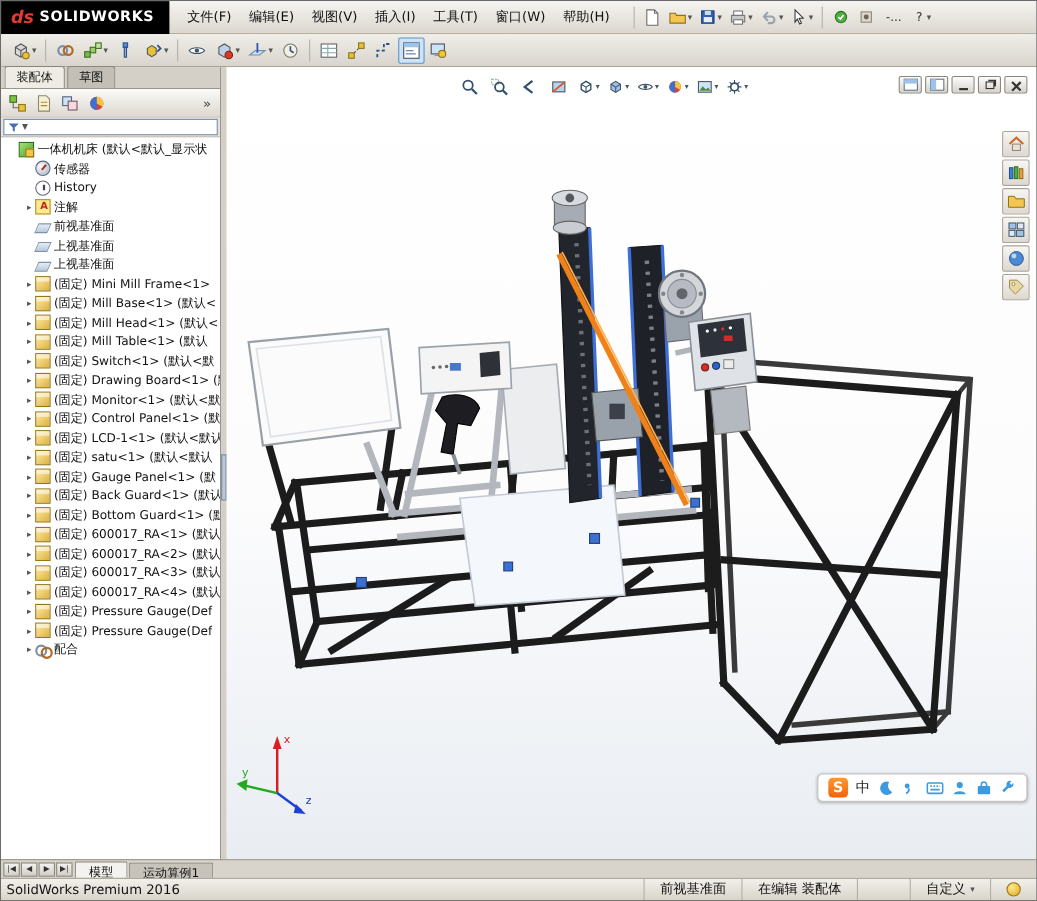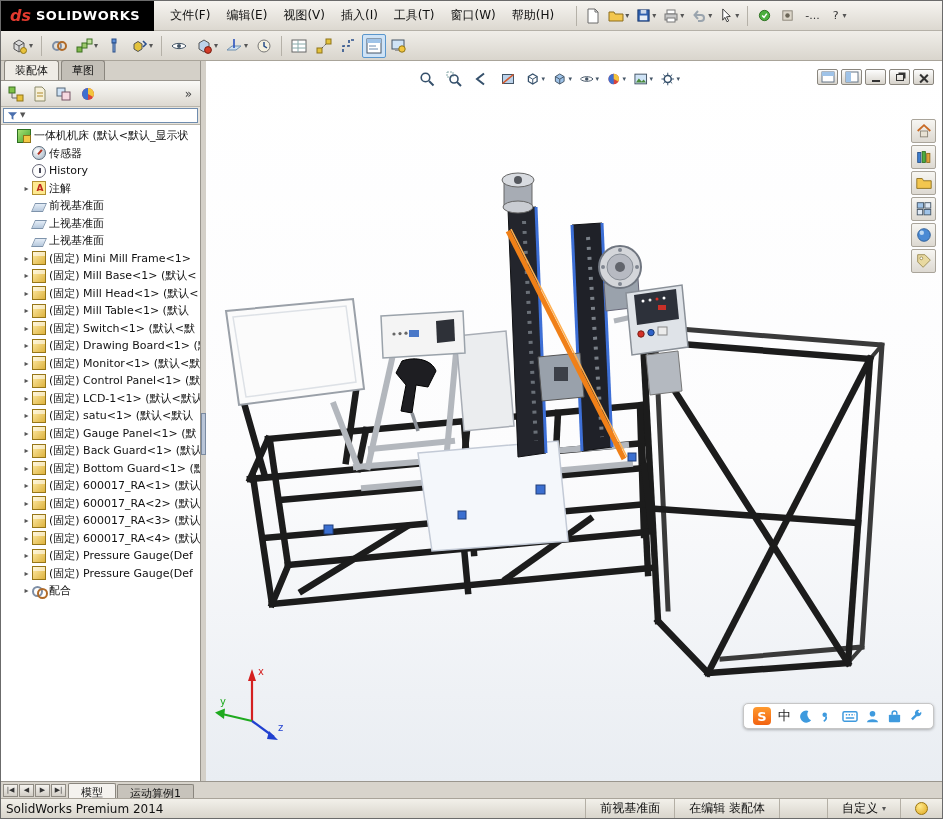--- a/index.html
+++ b/index.html
@@ -820,21 +820,21 @@
         <span class="navbtn">▶|</span>
       </div>
     <div style="display:flex;">
 
     <span class="sheet-tab active">模型</span>
         <span class="sheet-tab">运动算例1</span>
       </div>
   </div>
 
   <div class="statusbar">
-    <div class="sb-left">SolidWorks Premium 2014</div>
+    <div class="sb-left">SolidWorks Premium 2016</div>
     <div class="seg">前视基准面</div>
     <div class="seg">在编辑 装配体</div>
     <div class="seg blank"></div>
     <div class="seg">
       <span>自定义</span>
       <span class="drop">▾</span>
     </div>
     <div class="seg">
         <span class="tipdot"></span>
       </div>

